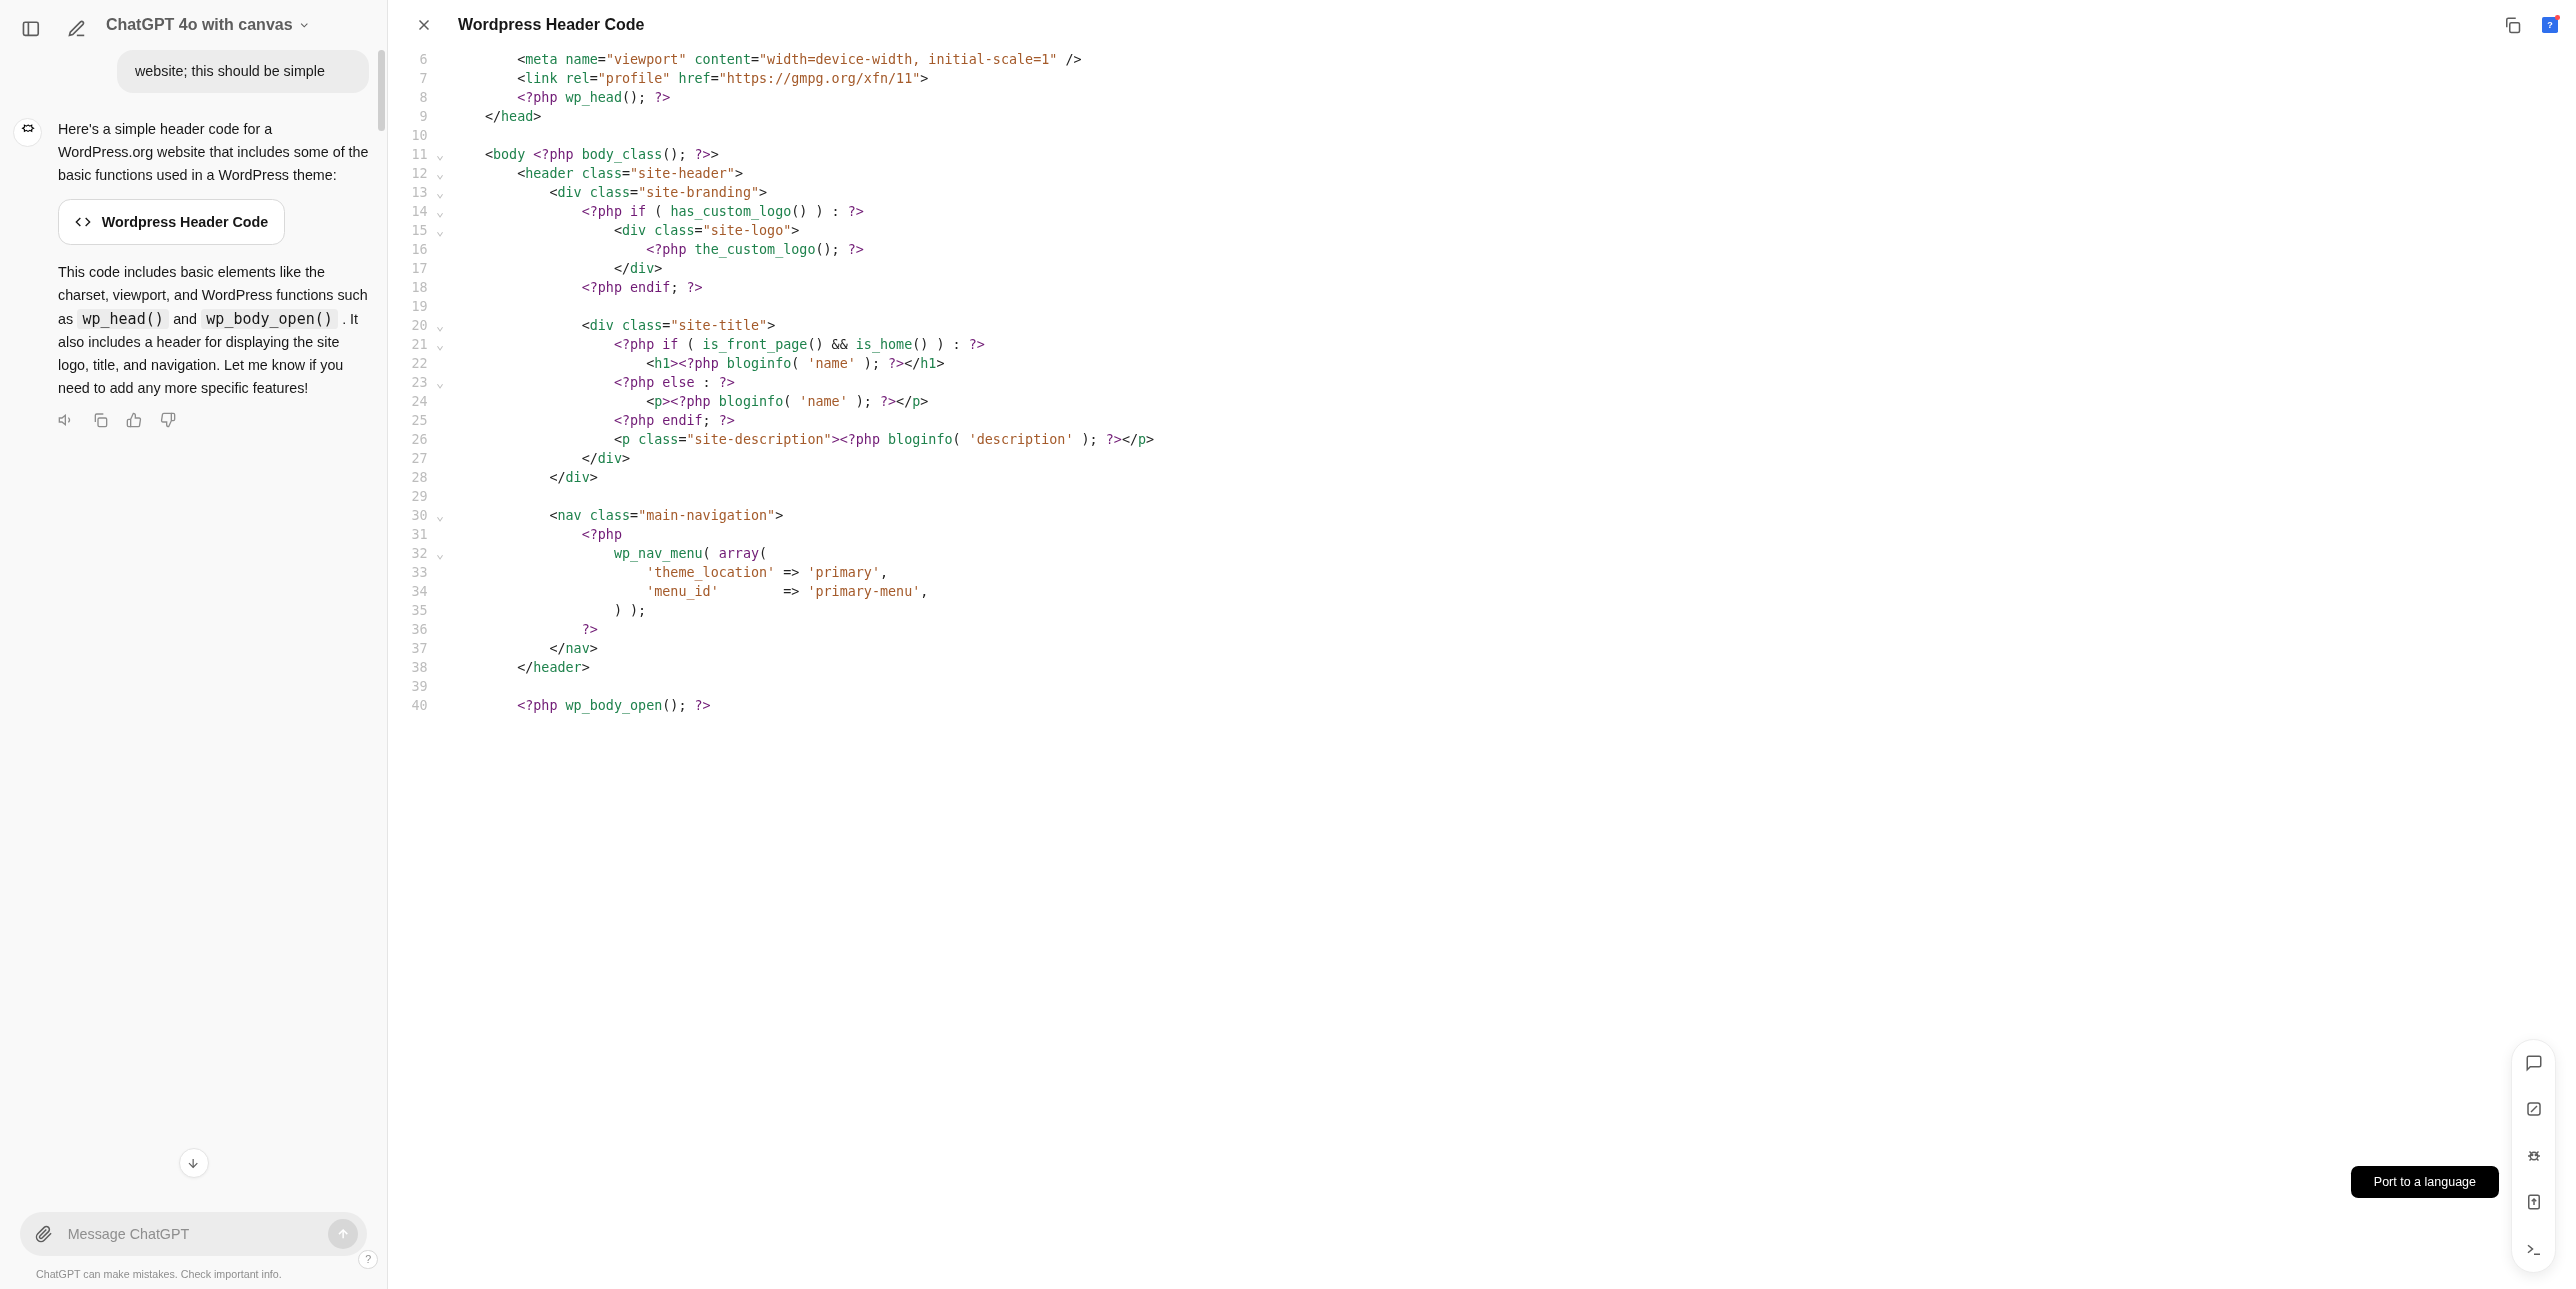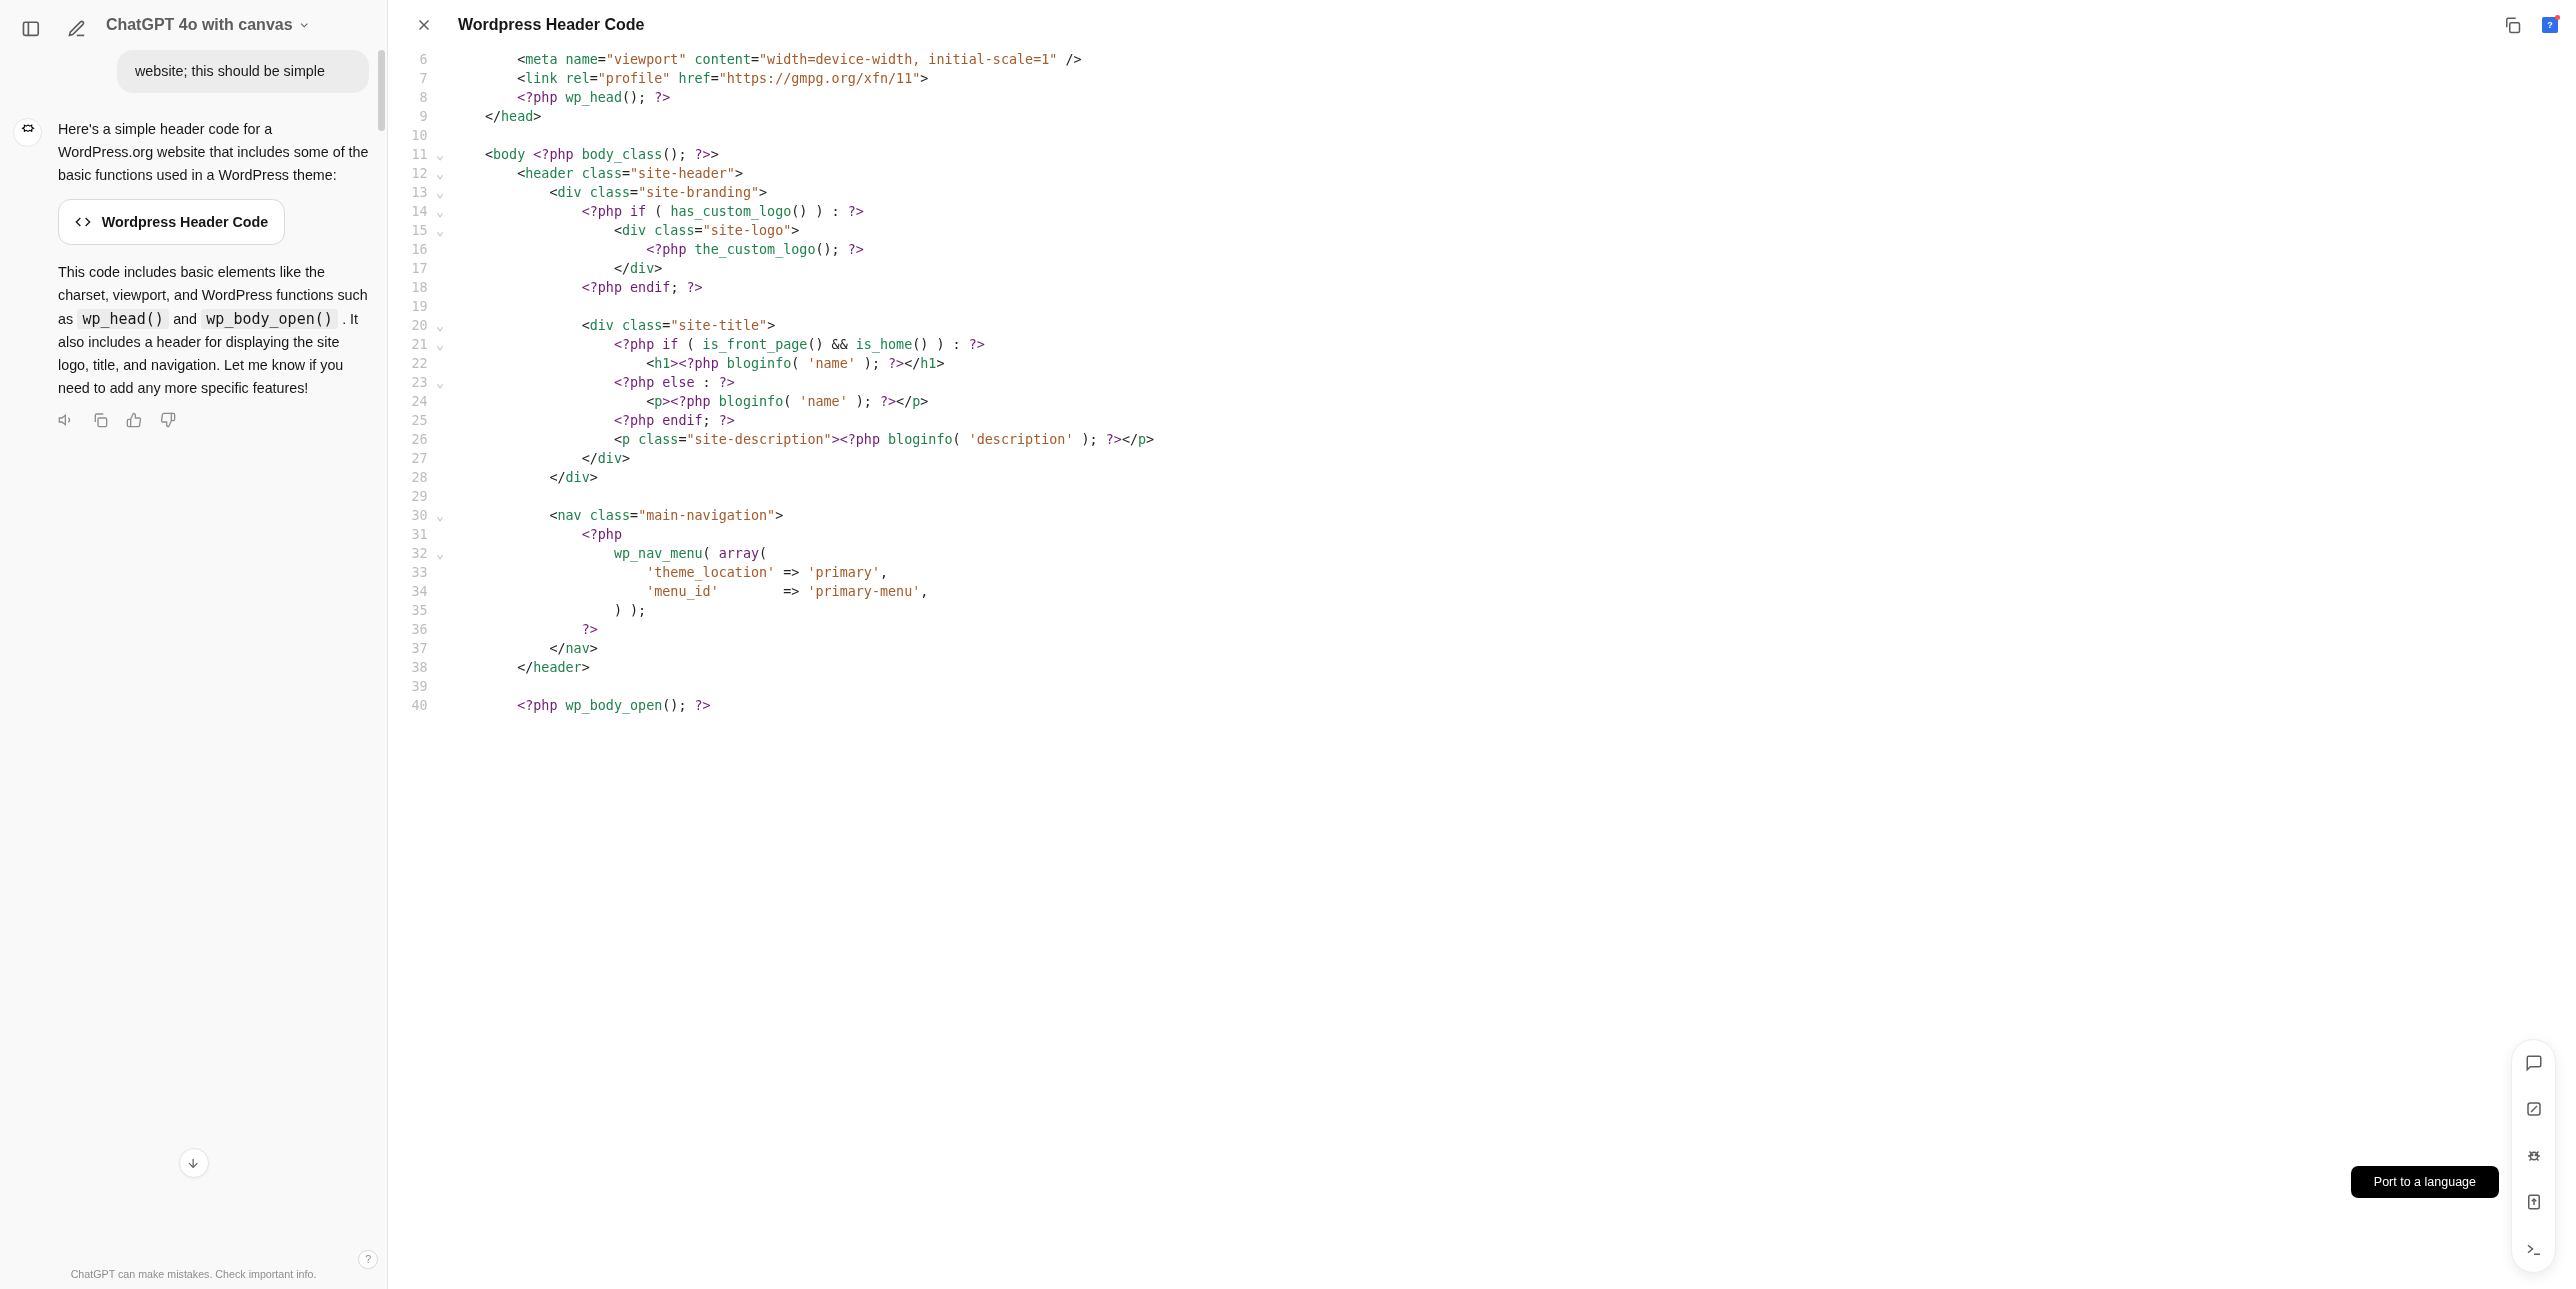--- a/index.html
+++ b/index.html
@@ -145,21 +145,21 @@
     background: #d7d7d7;
     display: flex;
     align-items: center;
     justify-content: center;
     color: #fff;
   }
   .attach-btn {
     width: 30px; height: 30px; display:flex; align-items:center; justify-content:center; color:#5d5d5d; cursor:pointer;
   }
   .disclaimer {
-    text-align: center;
+    text-align: left;
     font-size: 10.7px;
     color: #8e8e8e;
     padding: 3.6px 36px 7.2px;
     line-height: 1.4;
   }
   .help-float {
     position: absolute;
     bottom: 19.7px;
     right: 9px;
     width: 19.7px;
@@ -352,20 +352,36 @@
       </div>
     </div>
 
     <div class="scroll-down">
       <svg width="14.3" height="14.3" viewBox="0 0 24 24" fill="none" stroke="currentColor" stroke-width="2">
           <line x1="12" y1="5" x2="12" y2="19"></line>
           <polyline points="19 12 12 19 5 12"></polyline>
         </svg>
     </div>
 
+    <div class="composer-wrap">
+      <div class="composer">
+        <span class="attach-btn">
+          <svg width="18" height="18" viewBox="0 0 24 24" fill="none" stroke="currentColor" stroke-width="2">
+              <path d="m21.44 11.05-9.19 9.19a6 6 0 0 1-8.49-8.49l8.57-8.57A4 4 0 1 1 18 8.84l-8.59 8.57a2 2 0 0 1-2.83-2.83l8.49-8.48"></path>
+            </svg>
+        </span>
+        <input type="text" placeholder="Message ChatGPT" style="">
+        <span class="send-btn">
+          <svg width="14.3" height="14.3" viewBox="0 0 24 24" fill="none" stroke="currentColor" stroke-width="2.5">
+              <line x1="12" y1="19" x2="12" y2="5"></line>
+              <polyline points="5 12 12 5 19 12"></polyline>
+            </svg>
+        </span>
+      </div>
+    </div>
     <div class="disclaimer">ChatGPT can make mistakes. Check important info.</div>
     <div class="help-float">?</div>
 
     <div class="sb-scroll">
       <div class="sb-thumb"></div>
     </div>
   </div>
 
   <div class="canvas">
     <div class="canvas-header">

